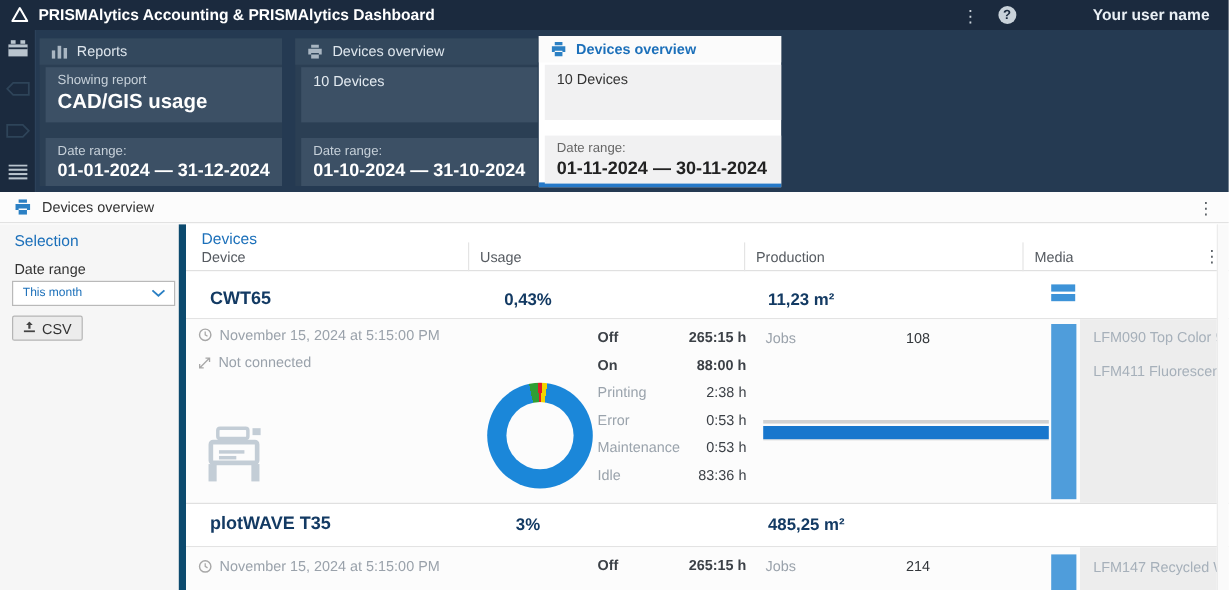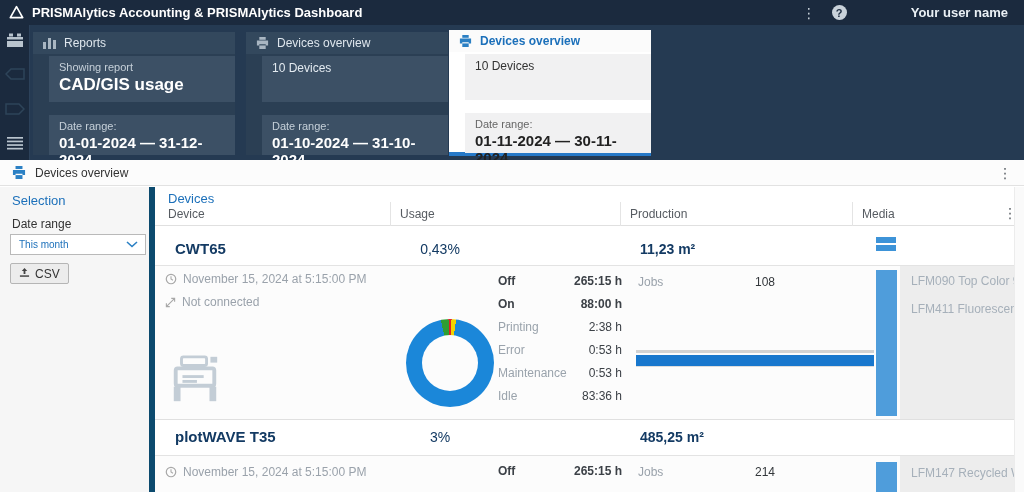--- a/index.html
+++ b/index.html
@@ -27,21 +27,21 @@
 
   
   .card { position:absolute; top:7px; width:202px; height:123px; background:#2b3f54; cursor:pointer; }
   .c1 { left:33px; } .c2 { left:246px; }
   .c3 { left:449px; top:5px; height:126px; background:#fff; border-bottom:4px solid #2679c8; }
   .chead { height:22px; display:flex; align-items:center; gap:8px; padding:0 10px;
            background:#33485d; font-size:12px; color:#dee6ed; }
   .c3 .chead { background:#fbfbfb; color:#1c70ba; font-weight:bold; }
   .cicon { display:flex; color:#a9b6c2; }
   .c3 .cicon, .blueicon { color:#2b80c4; }
-  .csec { background:#3c5065; margin:0 0 0 16px; padding:5px 10px; color:#fff; }
+  .csec { background:#3c5065; margin:0 0 0 5px; padding:5px 10px; color:#fff; }
   .c3 .csec { background:#f1f1f2; color:#222; }
   .s1 { margin-top:2px; height:46px; }
   .s2 { margin-top:13px; height:40px; }
   .sub { font-size:11px; color:#c6d0d9; margin-bottom:2px; }
   .c3 .sub { color:#666; }
   .big { font-size:17px; font-weight:bold; }
   .mid { font-size:15px; font-weight:bold; }
   .sumtxt { font-size:12px; color:#e3eaf0; }
   .c3 .sumtxt { color:#333; }
 
@@ -69,21 +69,21 @@
   .dp-title { position:absolute; left:13px; top:4px; font-size:13px; color:#1c70ba; }
   .hdr-row { position:absolute; left:0; top:15px; width:869px; height:24px; border-bottom:1px solid #e0e0e0; }
   .hdr-row span.col { position:absolute; top:5px; font-size:12px; color:#565b61; }
   .colsep { position:absolute; top:0; width:1px; height:24px; background:#e4e4e4; }
   .hdr-kebab { position:absolute; left:848px; top:4px; }
 
   .sum { position:absolute; left:0; width:869px; border-bottom:1px solid #e3e3e3; background:#fff; cursor:pointer; }
   .sum1 { top:45px; height:34px; }
   .sum2 { top:233px; height:36px; }
   .dname { position:absolute; left:20px; top:8px; font-size:15px; font-weight:bold; color:#133a63; }
-  .uval  { position:absolute; left:240px; width:90px; text-align:center; top:9px; font-size:14px; font-weight:normal; color:#133a63; }
+  .uval  { position:absolute; left:240px; width:90px; text-align:center; top:9px; font-size:14px; font-weight:bold; color:#133a63; }
   .pval  { position:absolute; left:485px; top:9px; font-size:14px; font-weight:bold; color:#133a63; }
   .mmini { position:absolute; left:721px; top:5px; display:flex; flex-direction:column; gap:2px; }
   .mmini i { width:20px; height:6px; background:#3d93d8; }
 
   .det { position:absolute; left:0; width:869px; background:#fcfcfc; }
   .det1 { top:79px; height:154px; border-bottom:1px solid #e0e0e0; }
   .det2 { top:269px; height:36px; }
   .media-bg { position:absolute; left:745px; top:0; width:114px; height:100%; background:#ededed; }
   .meta-row { position:absolute; display:flex; align-items:center; gap:6px; font-size:12px; color:#9aa2ab; }
   .micon { display:flex; }

